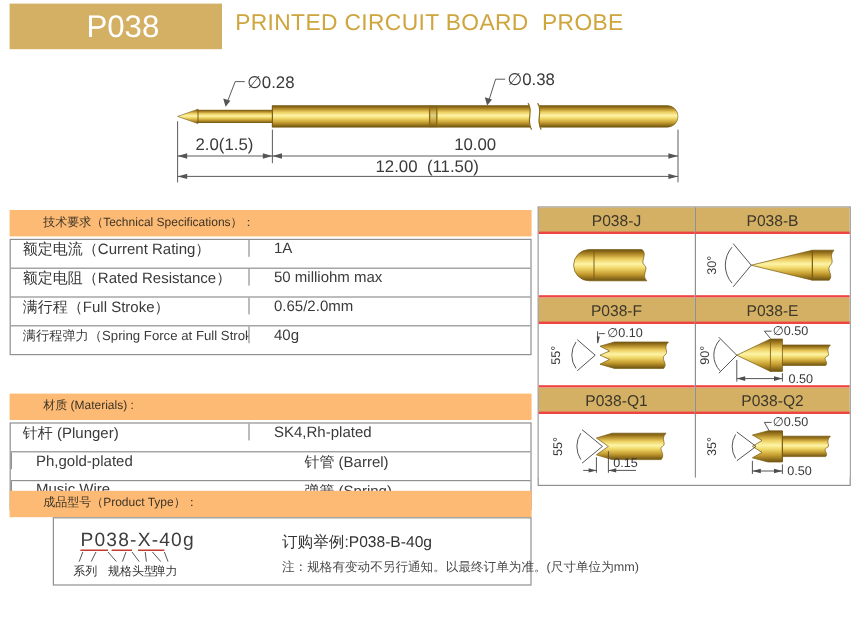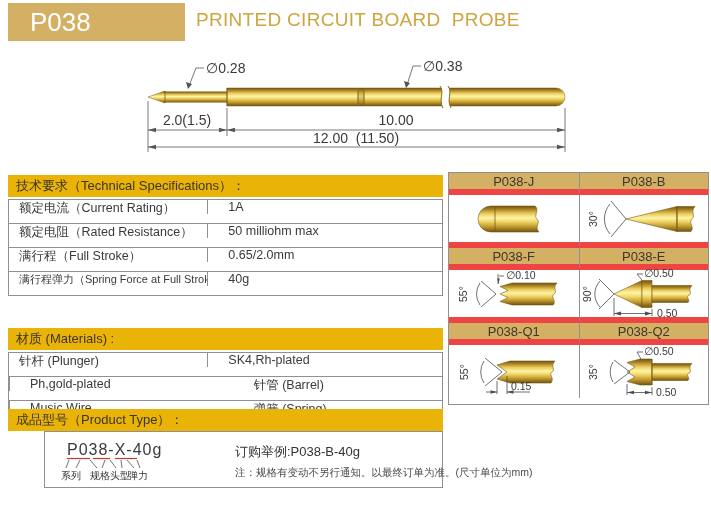--- a/index.html
+++ b/index.html
@@ -1,30 +1,30 @@
 <!DOCTYPE html>
 <html><head>
 <meta charset="utf-8">
 <style>
   html,body{margin:0;padding:0;background:#fff;}
   #page{position:relative;width:711px;height:514px;background:#fff;overflow:hidden;
         font-family:"Liberation Sans","DejaVu Sans",sans-serif;color:#3a3a3a;}
 
   
   .brand-box{position:absolute;left:8px;top:3px;width:177px;height:38px;background:#d4b065;}
-  .brand-box span{display:block;padding-left:22px;line-height:38px;font-size:26px;color:#ffffff;}
+  .brand-box span{display:block;padding-left:64px;line-height:38px;font-size:26px;color:#ffffff;}
   .page-title{position:absolute;left:196px;top:9px;font-size:19px;font-weight:normal;
               color:#cfa53e;letter-spacing:.3px;white-space:pre;}
 
   
   .main-drawing{position:absolute;left:0;top:55px;}
 
   
-  .gold-bar{background:#eab308;height:22px;line-height:22px;padding-left:8px;
-            font-size:13px;color:#3c3526;white-space:nowrap;overflow:hidden;}
+  .gold-bar{background:#fdba74;height:22px;line-height:22px;padding-left:28px;
+            font-size:10px;color:#3c3526;white-space:nowrap;overflow:hidden;}
 
   
   .panel{position:absolute;left:8px;width:435px;}
   .panel.spec{top:175px;}
   .panel.materials{top:328px;}
   .panel.product{top:409px;}
   .tbl{border:1px solid #909090;margin-top:2px;background:#fff;}
   .tr{display:flex;height:23px;border-bottom:1px solid #909090;align-items:flex-start;}
   .tr:last-child{border-bottom:none;}
   .td{display:flex;align-items:center;font-size:12.5px;white-space:nowrap;overflow:hidden;}
@@ -36,21 +36,21 @@
   .ptype-box{position:relative;border:1px solid #909090;height:55px;background:#fff;margin-left:36px;}
   .ptype-svg{position:absolute;left:4px;top:1px;}
   .ptype-texts{position:absolute;left:190px;top:11px;}
   .order-example{font-size:13px;color:#333;margin-bottom:5px;white-space:nowrap;}
   .order-note{font-size:10.5px;color:#4a4a4a;white-space:nowrap;}
 
   
   .tip-grid{position:absolute;left:448px;top:172px;width:259px;height:231px;
             border:1px solid #909090;display:grid;
             grid-template-columns:1fr 1fr;grid-template-rows:22px 53px 22px 53px 22px 53px;}
-  .tip-grid > div{border-bottom:6px solid #ef4444;}
+  .tip-grid > div{border-bottom:2px solid #ef4444;}
   .tip-grid > div:nth-child(2n){border-left:1px solid #909090;}
   .tip-grid > div:nth-last-child(-n+2){border-bottom:none;}
   .tg-head{background:#d4b065;font-size:13px;color:#3e382a;
            display:flex;align-items:center;justify-content:center;}
   .tg-cell{background:#fff;display:flex;align-items:center;justify-content:center;}
 
   svg text{font-family:"Liberation Sans","DejaVu Sans",sans-serif;}
   .dim-t{font-size:14px;fill:#3a3a3a;}
   .ann-t{font-size:10.5px;fill:#3a3a3a;}
 </style>

